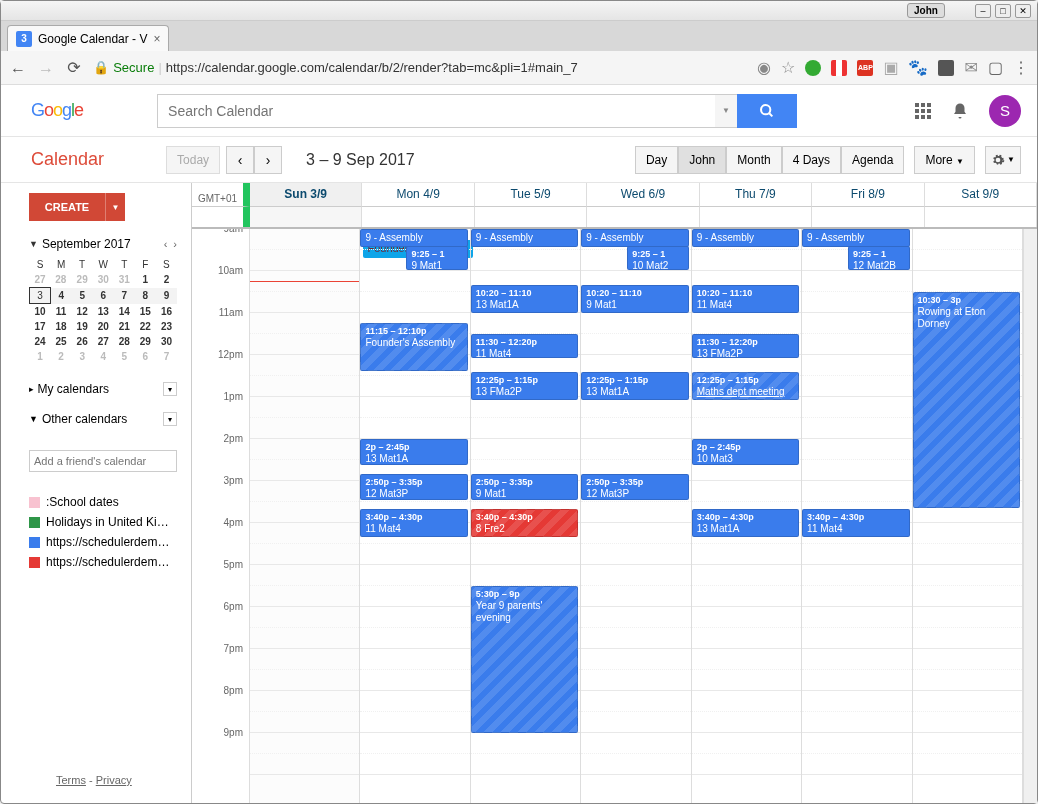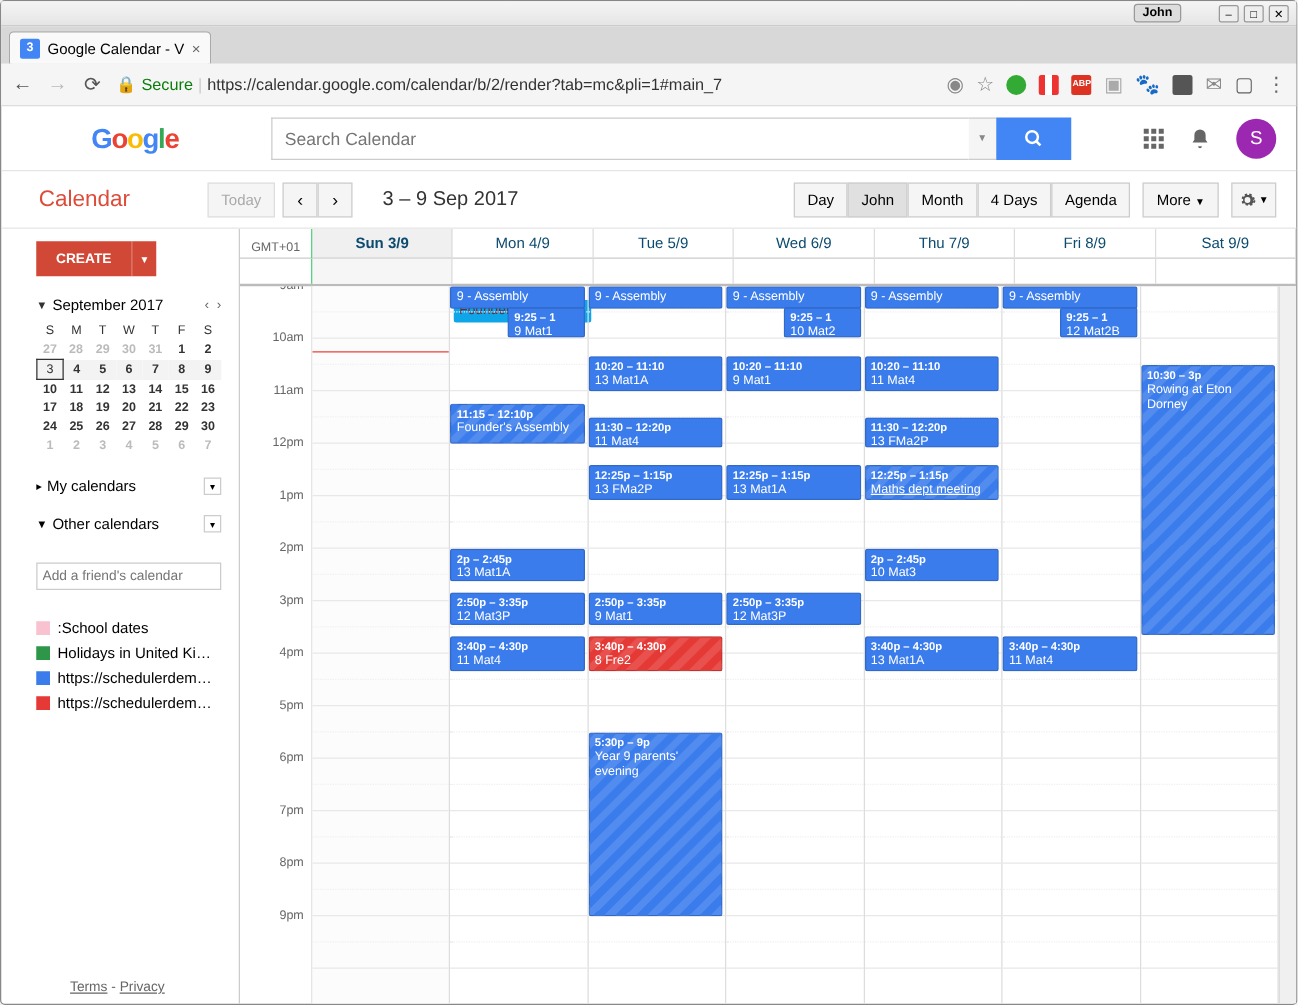--- a/index.html
+++ b/index.html
@@ -23,21 +23,21 @@
 .nav-icon.disabled { color: #bbb; }
 .url-box { flex: 1; display: flex; align-items: center; gap: 4px; font-size: 13px; }
 .secure { color: #0a7d0a; display: flex; align-items: center; gap: 4px; }
 .lock-icon { color: #0a7d0a; }
 .url-text { color: #333; }
 .ext-icons { display: flex; gap: 10px; align-items: center; }
 .ext-icon { width: 16px; height: 16px; border-radius: 2px; }
 
 
 .g-header { height: 52px; display: flex; align-items: center; padding: 0 16px 0 30px; gap: 24px; border-bottom: 1px solid #e5e5e5; }
-.g-logo { font-size: 22px; font-weight: 700; letter-spacing: -1px; margin-left: 42px; }
+.g-logo { font-size: 18px; font-weight: 400; letter-spacing: -1px; }
 .g-logo .b { color: #4285f4; } .g-logo .r { color: #ea4335; } .g-logo .y { color: #fbbc05; } .g-logo .g { color: #34a853; }
 .search-wrap { flex: 1; max-width: 640px; display: flex; margin-left: 50px; }
 .search-input { flex: 1; height: 34px; border: 1px solid #ccc; border-right: none; padding: 0 10px; font-size: 14px; color: #999; background: #fff; }
 .search-dd { width: 22px; border: 1px solid #ccc; border-left: none; border-right: none; background: #f5f5f5; display: flex; align-items: center; justify-content: center; font-size: 8px; color: #888; }
 .search-btn { width: 60px; height: 34px; background: #4285f4; color: #fff; display: flex; align-items: center; justify-content: center; cursor: pointer; }
 .header-right { margin-left: auto; display: flex; align-items: center; gap: 20px; }
 .apps-icon { display: grid; grid-template-columns: repeat(3,4px); grid-template-rows: repeat(3,4px); gap: 2px; cursor: pointer; }
 .apps-icon div { background: #666; }
 .bell-icon { width: 18px; height: 18px; color: #666; cursor: pointer; }
 .avatar { width: 32px; height: 32px; border-radius: 50%; background: #9c27b0; color: #fff; display: flex; align-items: center; justify-content: center; font-size: 15px; cursor: pointer; }
@@ -78,27 +78,27 @@
 
 .cal-section { margin-bottom: 8px; }
 .cal-section-head { display: flex; align-items: center; padding: 4px 0; cursor: pointer; }
 .cal-section-head .tri { font-size: 9px; margin-right: 4px; }
 .cal-section-head .dd-box { margin-left: auto; width: 14px; height: 14px; border: 1px solid #ccc; font-size: 8px; display: flex; align-items: center; justify-content: center; }
 .friend-input { width: 100%; border: 1px solid #ccc; padding: 4px; font-size: 11px; margin: 20px 0; }
 .cal-item { display: flex; align-items: center; gap: 6px; padding: 3px 0; }
 .cal-item .sq { width: 11px; height: 11px; flex-shrink: 0; }
 .cal-item span { white-space: nowrap; overflow: hidden; text-overflow: ellipsis; }
 
-.footer-links { position: absolute; bottom: 8px; left: 56px; font-size: 11px; color: #666; }
+.footer-links { position: absolute; bottom: 18px; left: 56px; font-size: 11px; color: #666; }
 .footer-links a { color: #666; }
 
 
 .cal-grid { flex: 1; display: flex; flex-direction: column; border-left: 1px solid #ccc; overflow: hidden; }
 .day-headers { display: flex; height: 24px; }
-.tz-col { width: 58px; border-right: 1px solid #22c55e; border-bottom: 1px solid #ccc; font-size: 10px; color: #666; display: flex; align-items: flex-end; justify-content: center; padding-bottom: 2px; }
+.tz-col { width: 58px; border-right: 7px solid #22c55e; border-bottom: 1px solid #ccc; font-size: 10px; color: #666; display: flex; align-items: flex-end; justify-content: center; padding-bottom: 2px; }
 .day-head { flex: 1; text-align: center; font-size: 12px; padding: 4px 0; border-right: 1px solid #ddd; border-bottom: 1px solid #ccc; color: #0c4a6e; }
 .day-head.today { background: #f0f0f0; font-weight: bold; }
 
 .allday-row { display: flex; height: 22px; border-bottom: 2px solid #bbb; }
 .allday-row .tz-col { border-bottom: none; }
 .allday-cell { flex: 1; border-right: 1px solid #ddd; position: relative; }
 .allday-cell.today { background: #f6f6f6; }
 .allday-event { position: absolute; left: 1px; right: 1px; top: 1px; height: 18px; font-size: 11px; padding: 2px 4px; border-radius: 2px; overflow: hidden; }
 
 .grid-body { flex: 1; display: flex; overflow-y: auto; position: relative; }
@@ -412,21 +412,21 @@
               <div class="hour-line"></div>
               <div class="hour-line"></div>
               <div class="hour-line"></div>
               <div class="event blue" style="top: 0px; height: 18px; left: 0%; width: calc(100% - 2px);">
                 <div>9 - Assembly</div>
               </div>
               <div class="event blue" style="top: 17px; height: 24px; left: 42%; width: calc(58% - 2px);">
                 <div class="time">9:25 – 1</div>
                 <div>9 Mat1</div>
               </div>
-              <div class="event blue striped" style="top: 94px; height: 32px; left: 0%; width: calc(100% - 2px);">
+              <div class="event blue striped" style="top: 94px; height: 48px; left: 0%; width: calc(100% - 2px);">
                 <div class="time">11:15 – 12:10p</div>
                 <div>Founder's Assembly</div>
               </div>
               <div class="event blue" style="top: 210px; height: 26px; left: 0%; width: calc(100% - 2px);">
                 <div class="time">2p – 2:45p</div>
                 <div>13 Mat1A</div>
               </div>
               <div class="event blue" style="top: 245px; height: 26px; left: 0%; width: calc(100% - 2px);">
                 <div class="time">2:50p – 3:35p</div>
                 <div>12 Mat3P</div>

